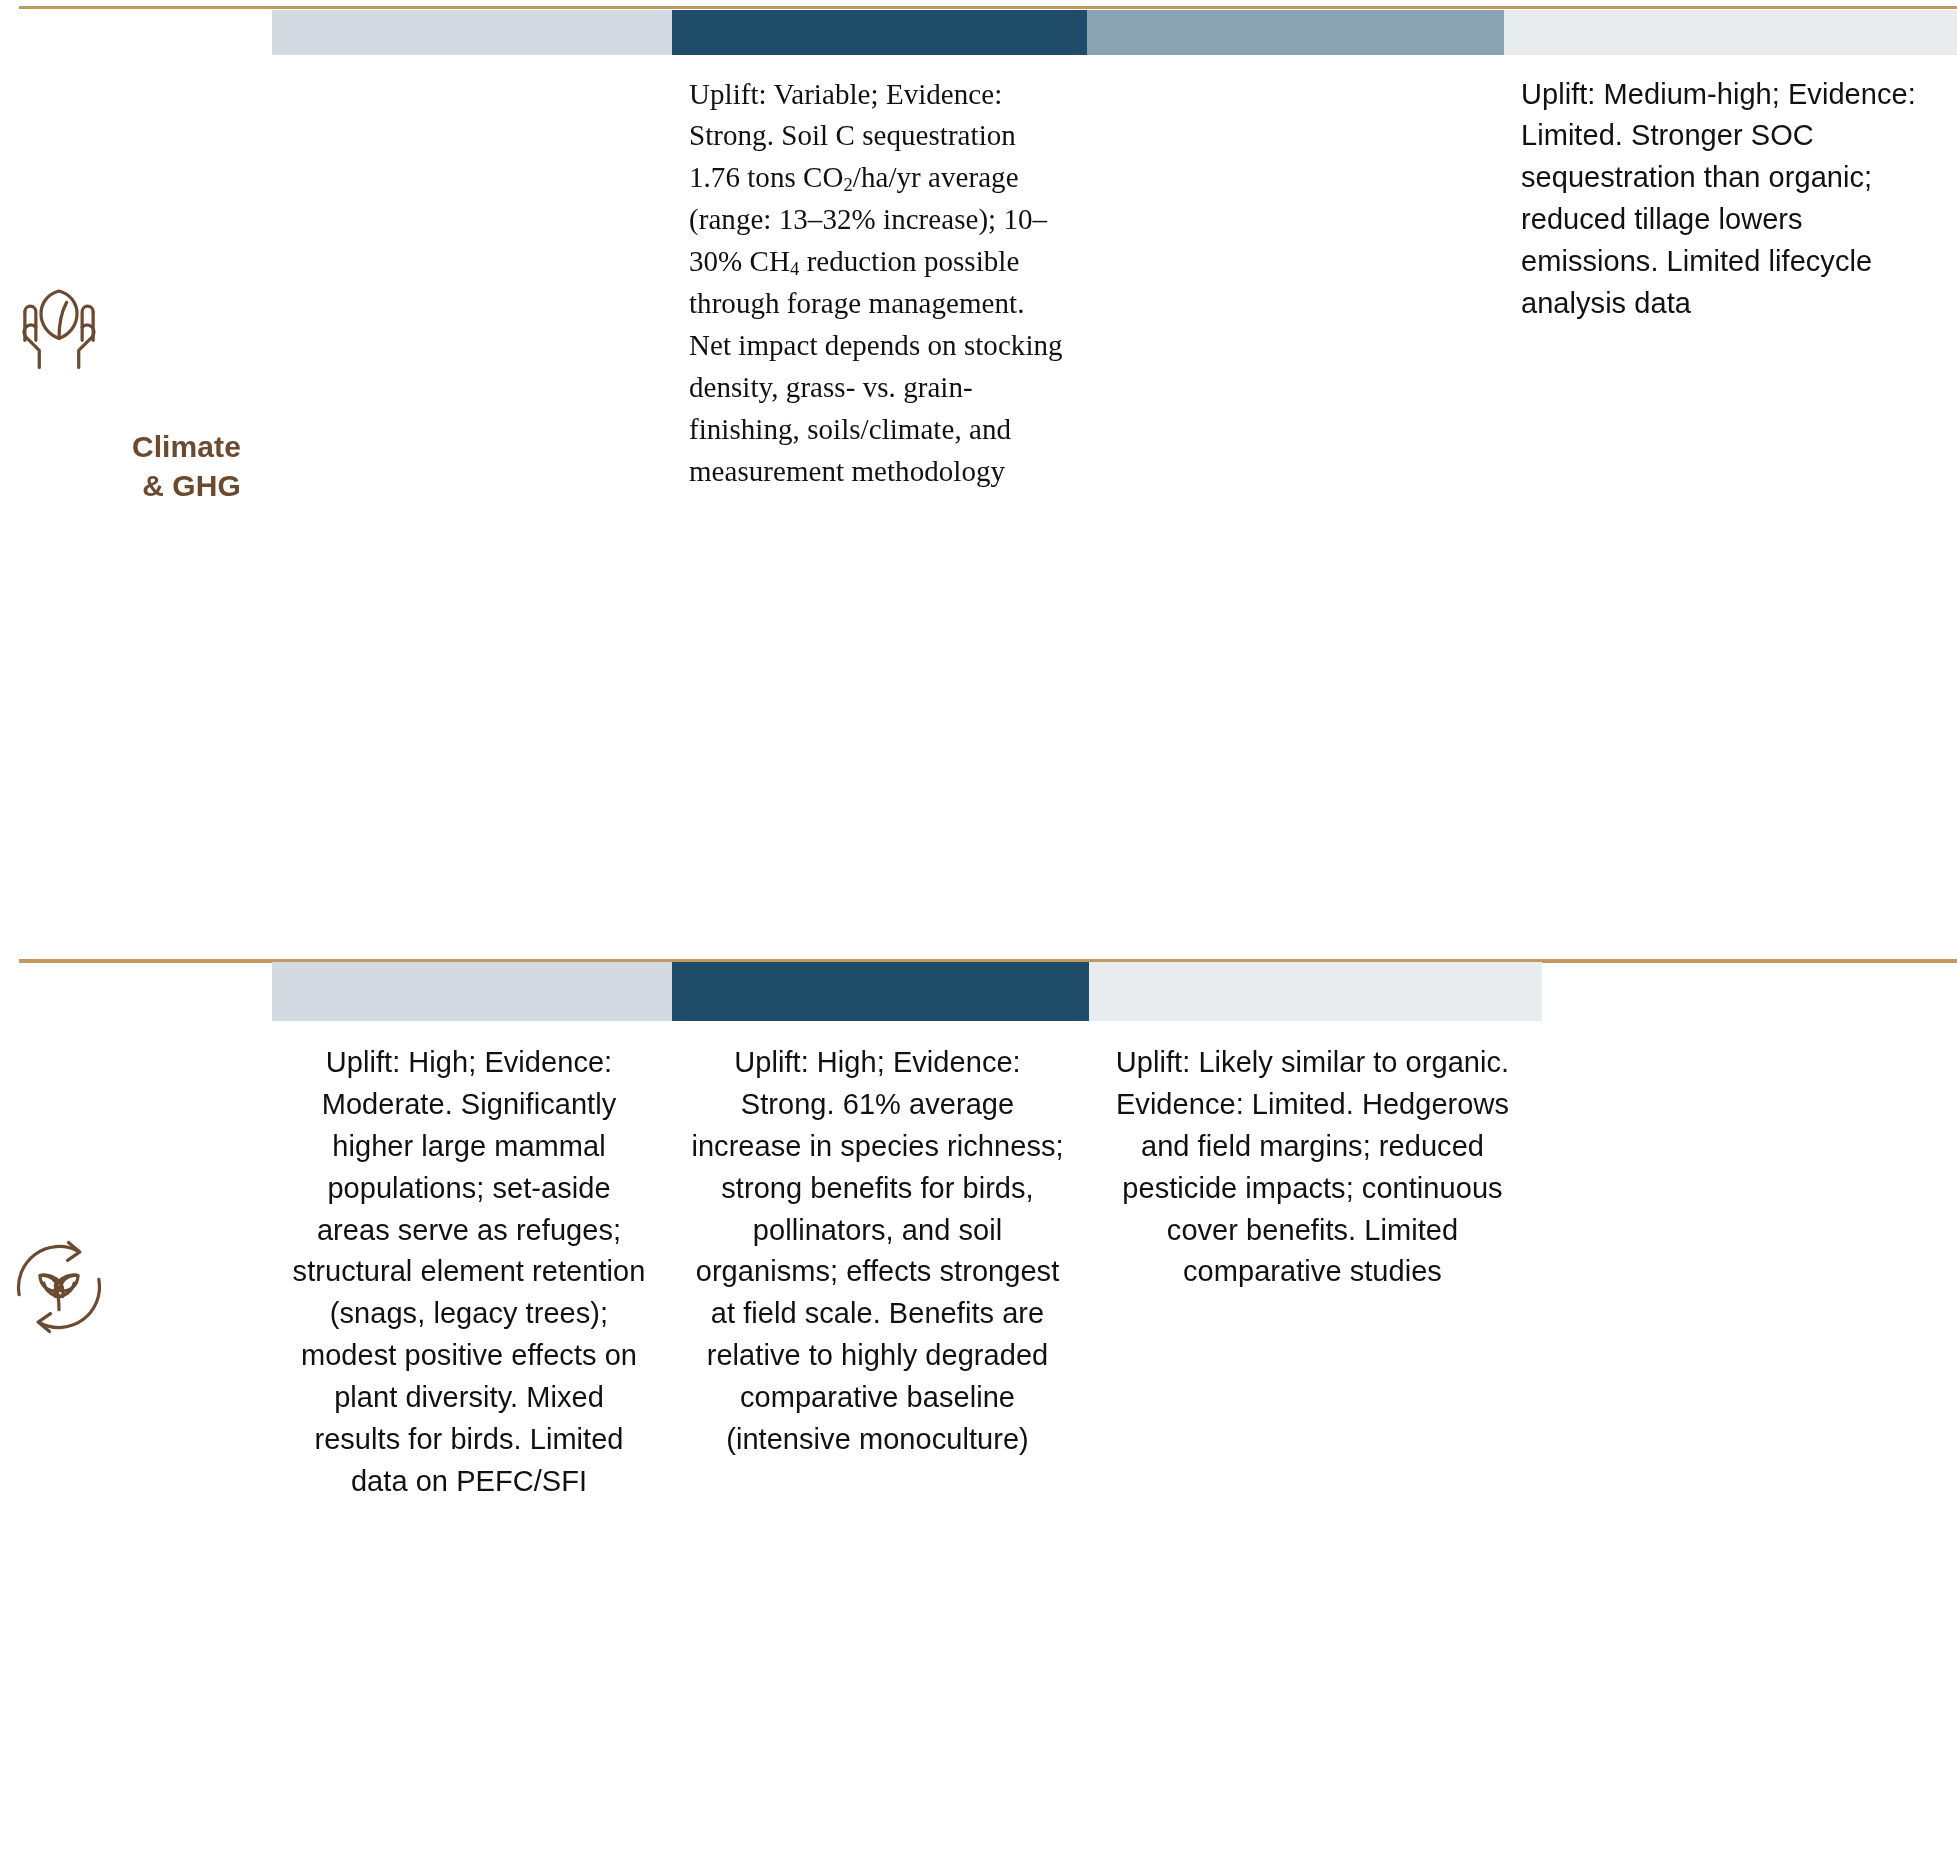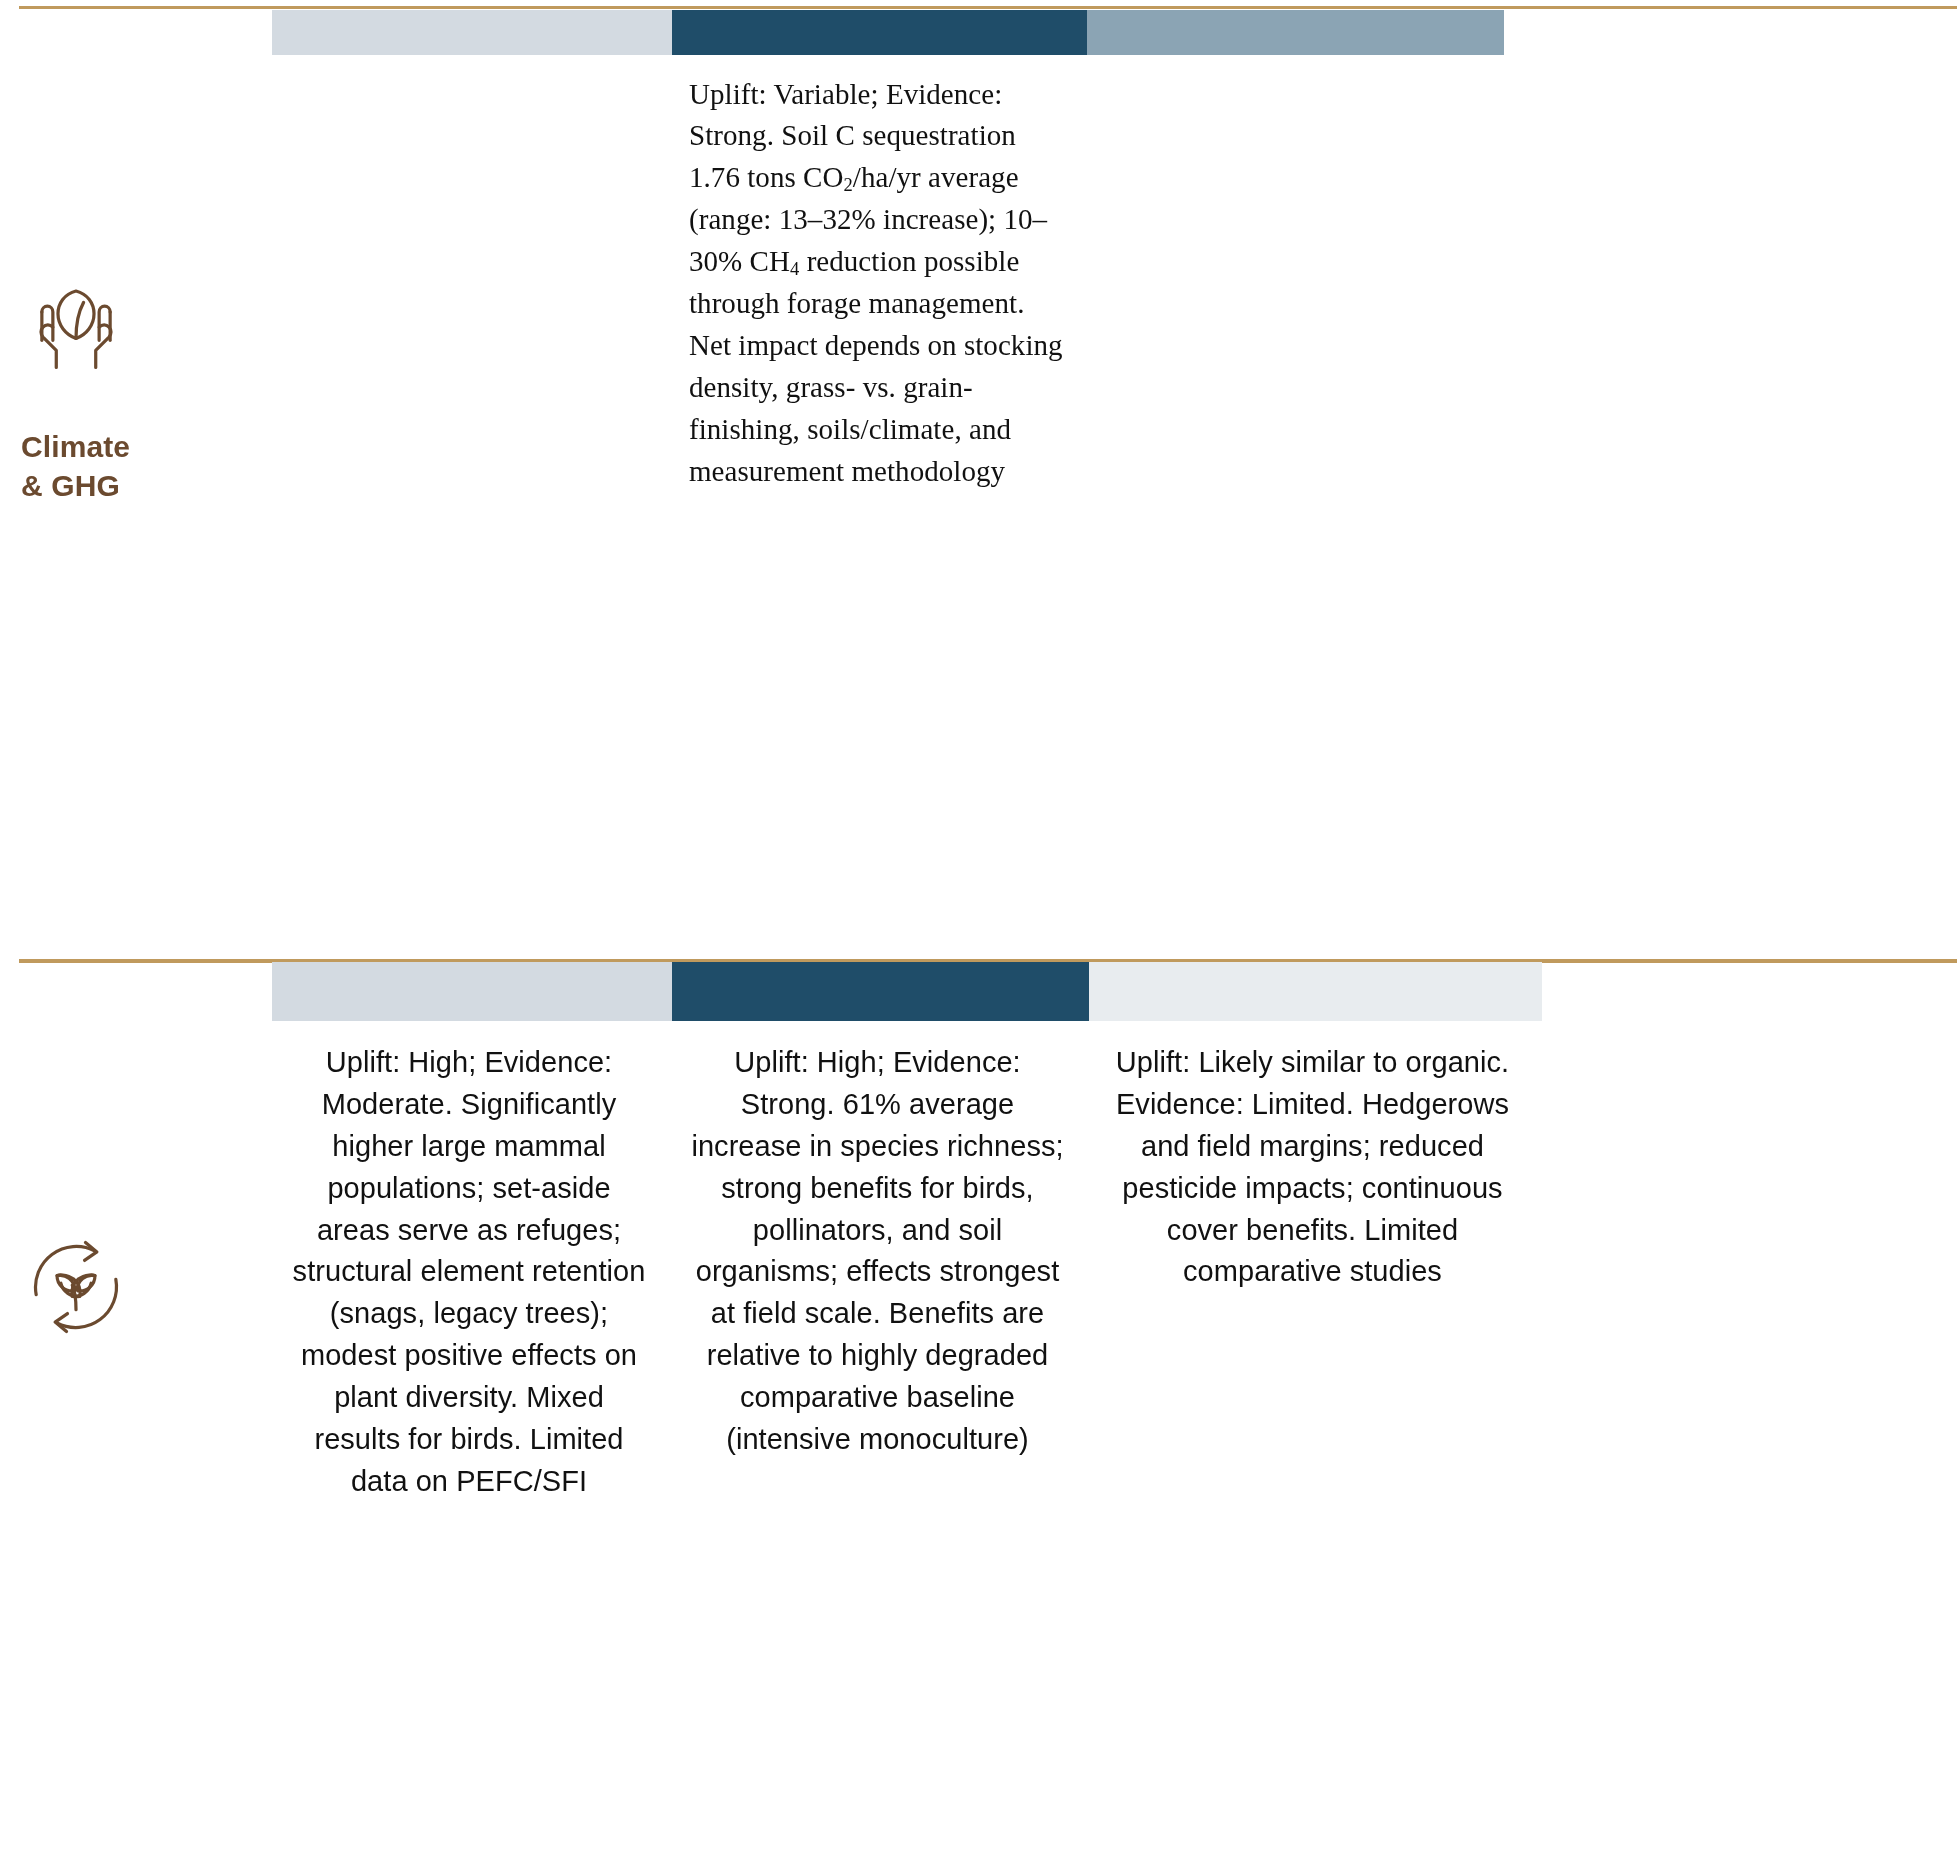--- a/index.html
+++ b/index.html
@@ -42,22 +42,23 @@
 
   
   .label-col {
     position: relative;
     width: 272px;
     flex: 0 0 272px;
     height: 100%;
   }
   .label-inner {
     position: absolute;
-    left: 21px;
+    left: 4px;
     width: 237px;
+    text-align: right;
   }
   .row-climate .label-inner { top: 263px; }
   .row-biodiversity .label-inner { top: 270px; }
 
   .cat-icon {
     width: 110px;
     height: 110px;
     display: block;
     margin-bottom: 44px;
   }
@@ -142,20 +143,24 @@
 
     <div class="data-col col-2">
       <div class="swatch" style="background:#1f4d69"></div>
       <div class="cell-text"><span>Uplift: Variable; Evidence: Strong. Soil C sequestration 1.76 tons CO</span><sub>2</sub><span>/ha/yr average (range: 13–32% increase); 10–30% CH</span><sub>4</sub><span> reduction possible through forage management. Net impact depends on stocking density, grass- vs. grain-finishing, soils/climate, and measurement methodology</span></div>
     </div>
 
     <div class="data-col col-3">
       <div class="swatch" style="background:#8ba4b4"></div>
     </div>
 
+    <div class="data-col col-4">
+      <div class="swatch" style="background:#e8ecef"></div>
+      <div class="cell-text">Uplift: Medium-high; Evidence: Limited. Stronger SOC sequestration than organic; reduced tillage lowers emissions. Limited lifecycle analysis data</div>
+    </div>
   </div>
 
   <div class="row row-biodiversity">
 
     <div class="label-col">
       <div class="label-inner">
         <span class="cat-icon">
           <svg viewBox="0 0 116 116" width="110" height="110" fill="none" stroke="#6b4a2f" stroke-width="3.4" stroke-linecap="round" stroke-linejoin="round">
             <path d="M16 66a43 43 0 0 1 62-46"></path>
             <path d="M100 50a43 43 0 0 1-62 46"></path>

